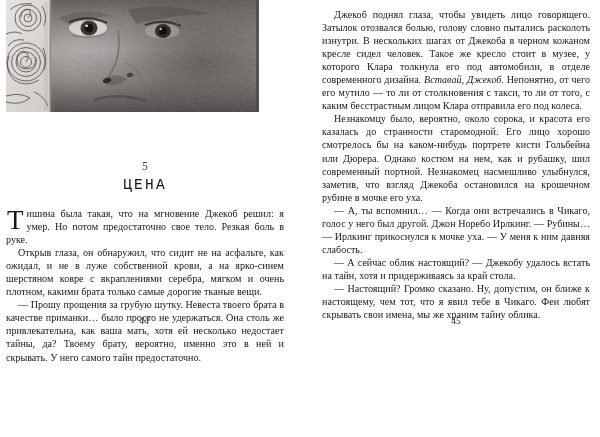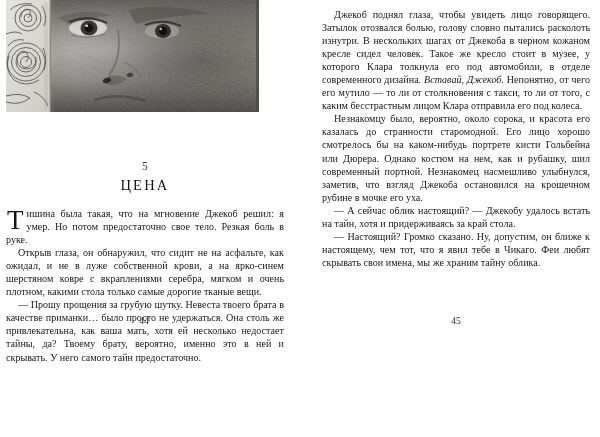--- a/index.html
+++ b/index.html
@@ -54,20 +54,21 @@
     line-height: 13px;
     color: #3a3a3a;
     letter-spacing: .2px;
   }
   .chapter-title {
     margin-top: 4px;
     font-size: 14.5px;
     line-height: 16px;
     letter-spacing: 2.2px;
     color: #141414;
+    font-family: Liberation Mono, monospace;
   }
 
   
   .body-text {
     margin-top: 14px;
     font-size: 10.1px;
     line-height: 13.05px;
     text-align: justify;
     text-justify: inter-word;
     hyphens: manual;
@@ -250,31 +251,32 @@
       </svg>
     </div>
 
     <div class="chapter-head">
       <div class="chapter-num">5</div>
       <div class="chapter-title">ЦЕНА</div>
     </div>
 
     <div class="body-text">
       <p class="dropcap-para"><span class="dropcap">Т</span><span>ишина была такая, что на мгновение Джекоб решил: я умер. Но потом предостаточно свое тело. Резкая боль в руке.</span></p>
-      <p><span>Открыв глаза, он обнаружил, что сидит не на асфальте, как ожидал, и не в луже собственной крови, а на ярко-синем шерстяном ковре с вкраплениями серебра, мягком и очень плотном, какими стола только самые дорогие тканые вещи.</span></p>
+      <p><span>Открыв глаза, он обнаружил, что сидит не на асфальте, как ожидал, и не в луже собственной крови, а на ярко-синем шерстяном ковре с вкраплениями серебра, мягком и очень плотном, какими брата только самые дорогие тканые вещи.</span></p>
       <p><span>— Прошу прощения за грубую шутку. Невеста твоего брата в качестве приманки… было просто не удержаться. Она столь же привлекательна, как ваша мать, хотя ей несколько недостает тайны, да? Твоему брату, вероятно, именно это в ней и скрывать. У него самого тайн предостаточно.</span></p>
     </div>
 
     <div class="folio">44</div>
   </div>
 
   <div class="page page-right">
     <div class="body-text">
       <p><span>Джекоб поднял глаза, чтобы увидеть лицо говорящего. Затылок отозвался болью, голову словно пытались расколоть изнутри. В нескольких шагах от Джекоба в черном кожаном кресле сидел человек. Такое же кресло стоит в музее, у которого Клара толкнула его под автомобили, в отделе современного дизайна. </span><span class="it">Вставай, Джекоб.</span><span> Непонятно, от чего его мутило — то ли от столкновения с такси, то ли от того, с каким бесстрастным лицом Клара отправила его под колеса.</span></p>
       <p><span>Незнакомцу было, вероятно, около сорока, и красота его казалась до странности старомодной. Его лицо хорошо смотрелось бы на каком-нибудь портрете кисти Гольбейна или Дюрера. Однако костюм на нем, как и рубашку, шил современный портной. Незнакомец насмешливо улыбнулся, заметив, что взгляд Джекоба остановился на крошечном рубине в мочке его уха.</span></p>
+      <p><span>— А, ты вспомнил… — Когда они встречались в Чикаго, голос у него был другой. Джон Норебо Ирлкинг. — Рубины… — Ирлкинг прикоснулся к мочке уха. — У меня к ним давняя слабость.</span></p>
       <p><span>— А сейчас облик настоящий? — Джекобу удалось встать на тайн, хотя и придерживаясь за край стола.</span></p>
       <p><span>— Настоящий? Громко сказано. Ну, допустим, он ближе к настоящему, чем тот, что я явил тебе в Чикаго. Феи любят скрывать свои имена, мы же храним тайну облика.</span></p>
     </div>
 
     <div class="folio">45</div>
   </div>
 
 </div>
 
 </body></html>

